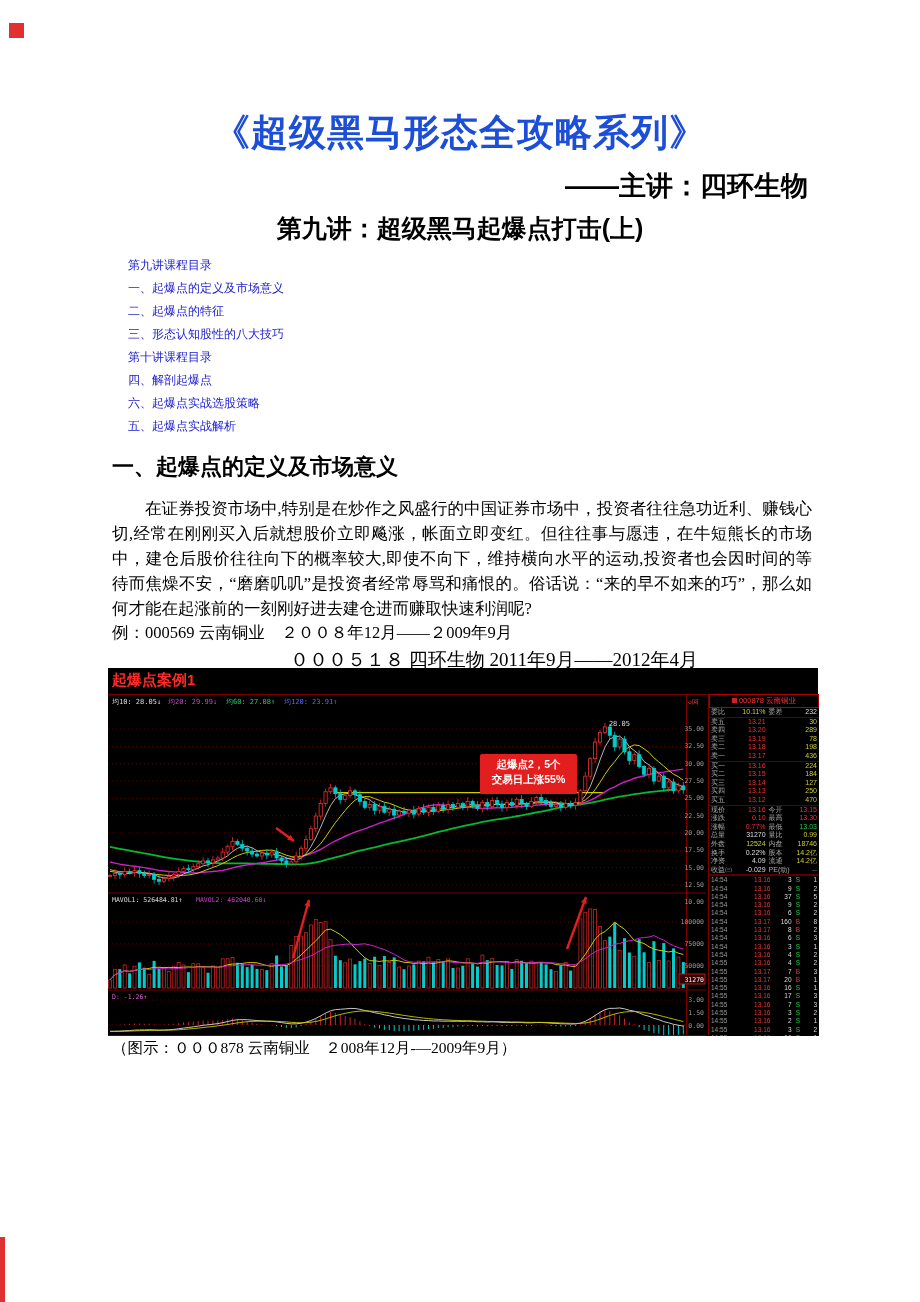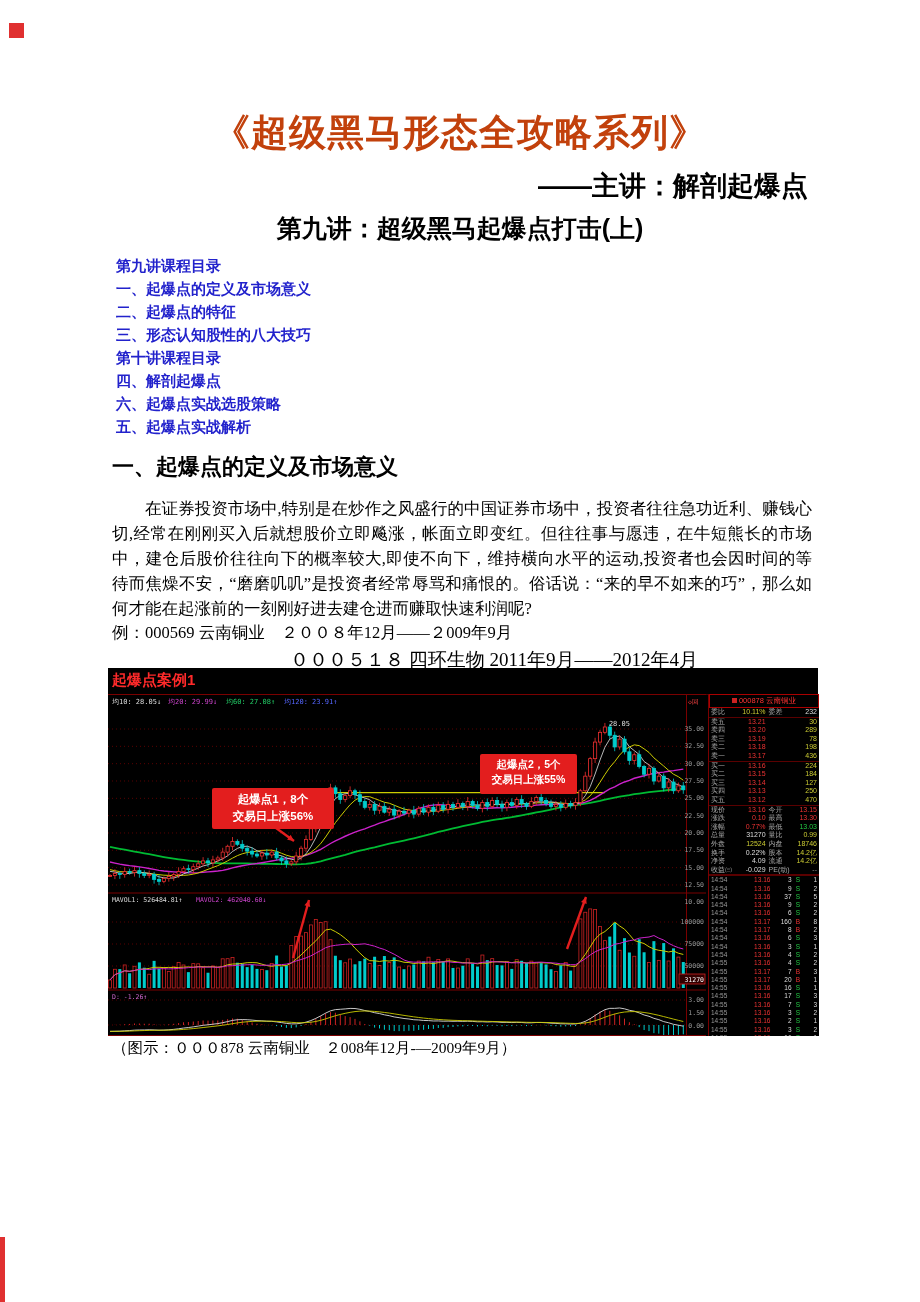--- a/index.html
+++ b/index.html
@@ -5,22 +5,22 @@
   html,body{margin:0;padding:0;background:#ffffff;}
   .page{position:relative;width:920px;height:1302px;background:#ffffff;overflow:hidden;
         font-family:"Liberation Serif", serif;color:#000;}
   .abs{position:absolute;}
   .doc-title{left:0;top:108px;width:920px;text-align:center;font-family:"Liberation Sans",sans-serif;
              font-weight:bold;font-size:37px;letter-spacing:1px;}
   .doc-sub{left:112px;top:168px;width:696px;text-align:right;padding-right:12px;
            font-family:"Liberation Sans",sans-serif;font-weight:bold;font-size:27px;}
   .doc-lecture{left:0;top:212px;width:920px;text-align:center;font-family:"Liberation Sans",sans-serif;
                font-weight:bold;font-size:25px;}
-  .toc{left:116px;top:254px;width:696px;font-family:"Liberation Sans",sans-serif;font-weight:bold;
-       font-size:15px;line-height:23px;}
+  .toc{left:128px;top:254px;width:696px;font-family:"Liberation Sans",sans-serif;font-weight:normal;
+       font-size:12px;line-height:23px;}
   .toc div{height:23px;cursor:pointer;}
   .sec-head{left:112px;top:452px;width:696px;font-family:"Liberation Sans",sans-serif;
             font-weight:bold;font-size:22px;}
   .body-par{left:112px;top:496px;width:700px;font-size:16.5px;line-height:25px;text-align:justify;
             text-indent:2em;}
   .ex1{left:112px;top:622px;width:700px;font-size:16.5px;}
   .ex2{left:144px;top:647px;width:700px;font-size:19px;text-align:center;}
   .caption{left:112px;top:1038px;width:700px;font-size:15.5px;}
   .footer{left:0;top:1196px;width:920px;text-align:center;font-size:15px;}
   .corner-a{left:9px;top:23px;width:15px;height:15px;background:#e03030;}
@@ -57,23 +57,23 @@
   .ann2{left:372px;top:70px;width:97px;height:37px;font-size:10.5px;padding-top:3px;margin-top:16px;}
 </style>
 </head>
 <body>
 
 <div class="page">
 
   <div class="abs corner-a"></div>
   <div class="abs corner-b"></div>
 
-  <div class="abs doc-title" style="color:#c2410c;">《超级黑马形态全攻略系列》</div>
-
-  <div class="abs doc-sub">——主讲：解剖起爆点</div>
+  <div class="abs doc-title" style="color:#1d4ed8;">《超级黑马形态全攻略系列》</div>
+
+  <div class="abs doc-sub">——主讲：四环生物</div>
 
   <div class="abs doc-lecture">第九讲：超级黑马起爆点打击(上)</div>
 
   <div class="abs toc" style="color:#2222cc;">
     <div>第九讲课程目录</div>
     <div>一、起爆点的定义及市场意义</div>
     <div>二、起爆点的特征</div>
     <div>三、形态认知股性的八大技巧</div>
     <div>第十讲课程目录</div>
     <div>四、解剖起爆点</div>
@@ -642,24 +642,20 @@
         <text x="596" y="230" fill="#999999" font-size="6.5" text-anchor="end" font-family="&quot;DejaVu Sans Mono&quot;,monospace">100000</text>
         <text x="596" y="252" fill="#999999" font-size="6.5" text-anchor="end" font-family="&quot;DejaVu Sans Mono&quot;,monospace">75000</text>
         <text x="596" y="274" fill="#999999" font-size="6.5" text-anchor="end" font-family="&quot;DejaVu Sans Mono&quot;,monospace">50000</text>
         <rect x="571" y="280" width="26" height="10" fill="#330000" stroke="#cc2222" stroke-width="0.8"></rect>
         <text x="596" y="288" fill="#ffffff" font-size="6.5" text-anchor="end" font-family="&quot;DejaVu Sans Mono&quot;,monospace">31270</text>
         <text x="596" y="308" fill="#999999" font-size="6.5" text-anchor="end" font-family="&quot;DejaVu Sans Mono&quot;,monospace">3.00</text>
         <text x="596" y="321" fill="#999999" font-size="6.5" text-anchor="end" font-family="&quot;DejaVu Sans Mono&quot;,monospace">1.50</text>
         <text x="596" y="334" fill="#999999" font-size="6.5" text-anchor="end" font-family="&quot;DejaVu Sans Mono&quot;,monospace">0.00</text>
       </svg>
 
-    <div class="ann ann1">
-      <div>起爆点1，8个</div>
-      <div>交易日上涨56%</div>
-    </div>
     <div class="ann ann2">
       <div>起爆点2，5个</div>
       <div>交易日上涨55%</div>
     </div>
 
     <div class="qpanel">
       <div class="qhead">
         <span class="qlogo"></span><span>000878</span>&nbsp;<span>云南铜业</span>
       </div>
       <div id="quote-rows">

